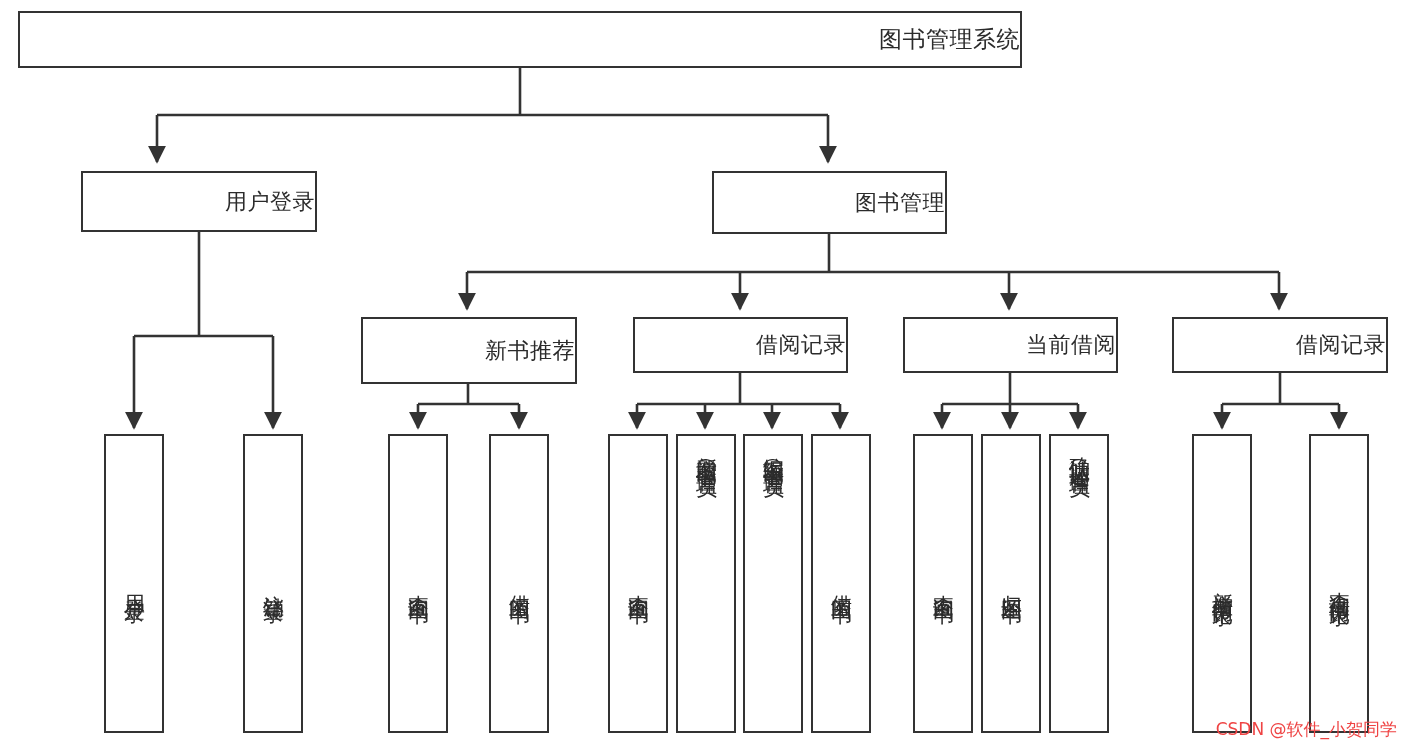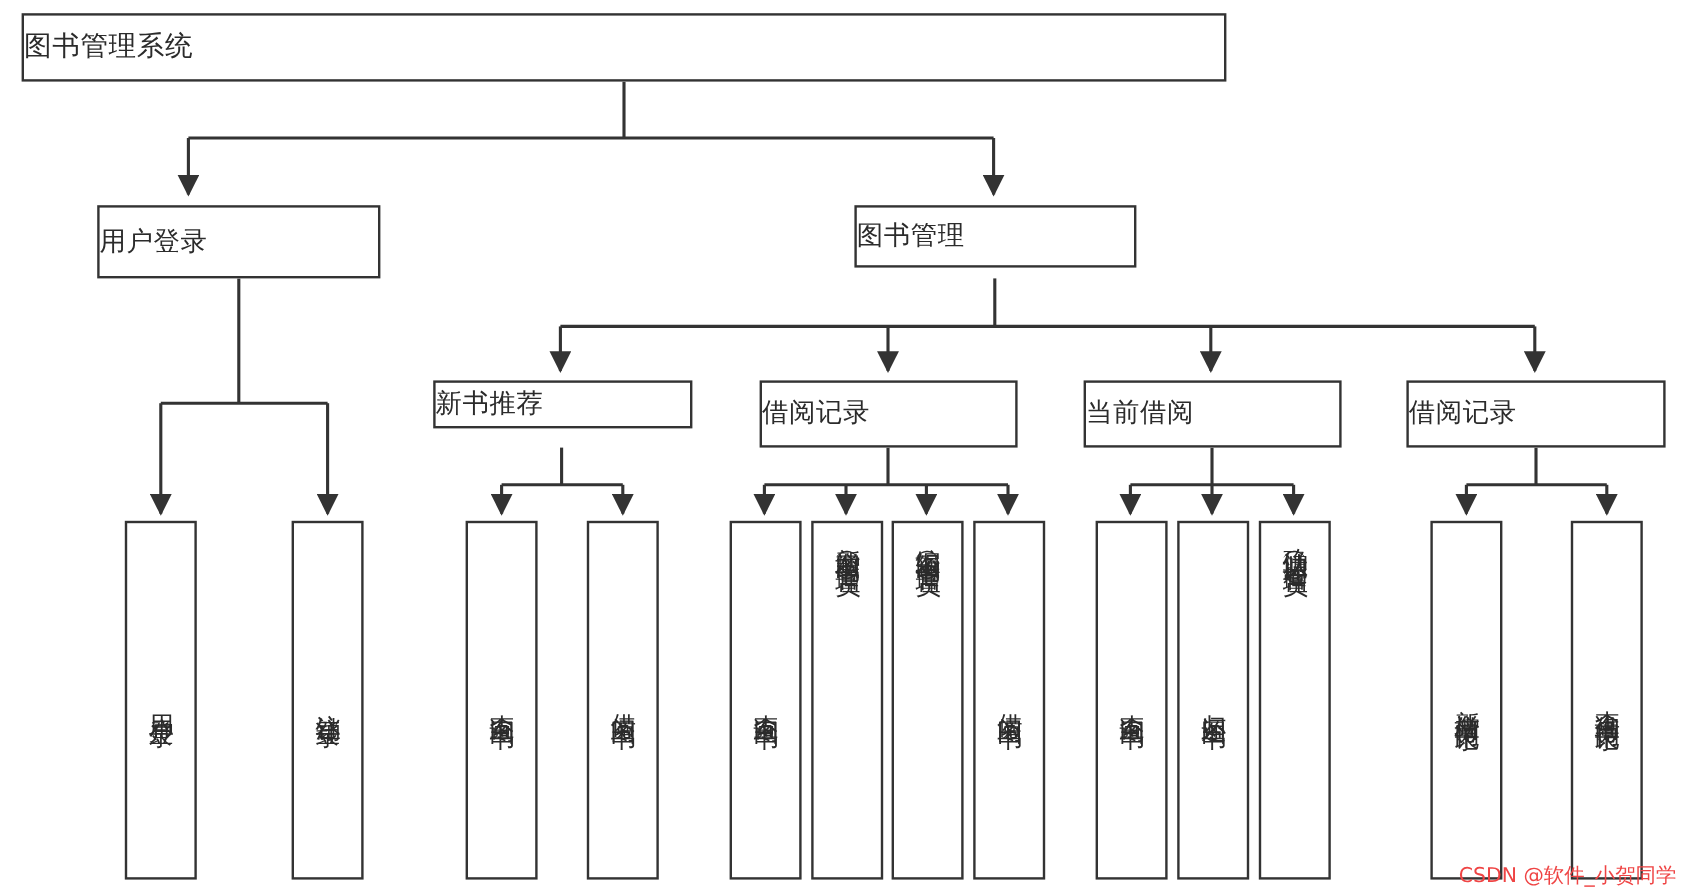--- a/index.html
+++ b/index.html
@@ -26,21 +26,21 @@
     width: 1405px;
     height: 747px;
   }
   .node {
     position: absolute;
     box-sizing: border-box;
     border: 2px solid #333333;
     background: #ffffff;
     display: flex;
     align-items: center;
-    justify-content: flex-start;
+    justify-content: flex-end;
     z-index: 2;
   }
   .node .node-label {
     color: #2b2b2b;
     font-family: "DejaVu Sans", "Liberation Sans", sans-serif;
     line-height: 1.18;
     letter-spacing: 0.5px;
     white-space: nowrap;
   }
   .node.horizontal .node-label {
@@ -132,25 +132,25 @@
     </g>
   </svg>
 
   <div class="node horizontal root" style="left:18px; top:11px; width:1004px; height:57px;">
     <span class="node-label">图书管理系统</span>
   </div>
 
   <div class="node horizontal" style="left:81px; top:171px; width:236px; height:61px;">
     <span class="node-label">用户登录</span>
   </div>
-  <div class="node horizontal" style="left:712px; top:171px; width:235px; height:52px;">
+  <div class="node horizontal" style="left:712px; top:171px; width:235px; height:63px;">
     <span class="node-label">图书管理</span>
   </div>
 
-  <div class="node horizontal" style="left:361px; top:317px; width:216px; height:40px;">
+  <div class="node horizontal" style="left:361px; top:317px; width:216px; height:67px;">
     <span class="node-label">新书推荐</span>
   </div>
   <div class="node horizontal" style="left:633px; top:317px; width:215px; height:56px;">
     <span class="node-label">借阅记录</span>
   </div>
   <div class="node horizontal" style="left:1172px; top:317px; width:216px; height:56px;">
     <span class="node-label">借阅记录</span>
   </div>
   <div class="node horizontal" style="left:903px; top:317px; width:215px; height:56px;">
     <span class="node-label">当前借阅</span>

